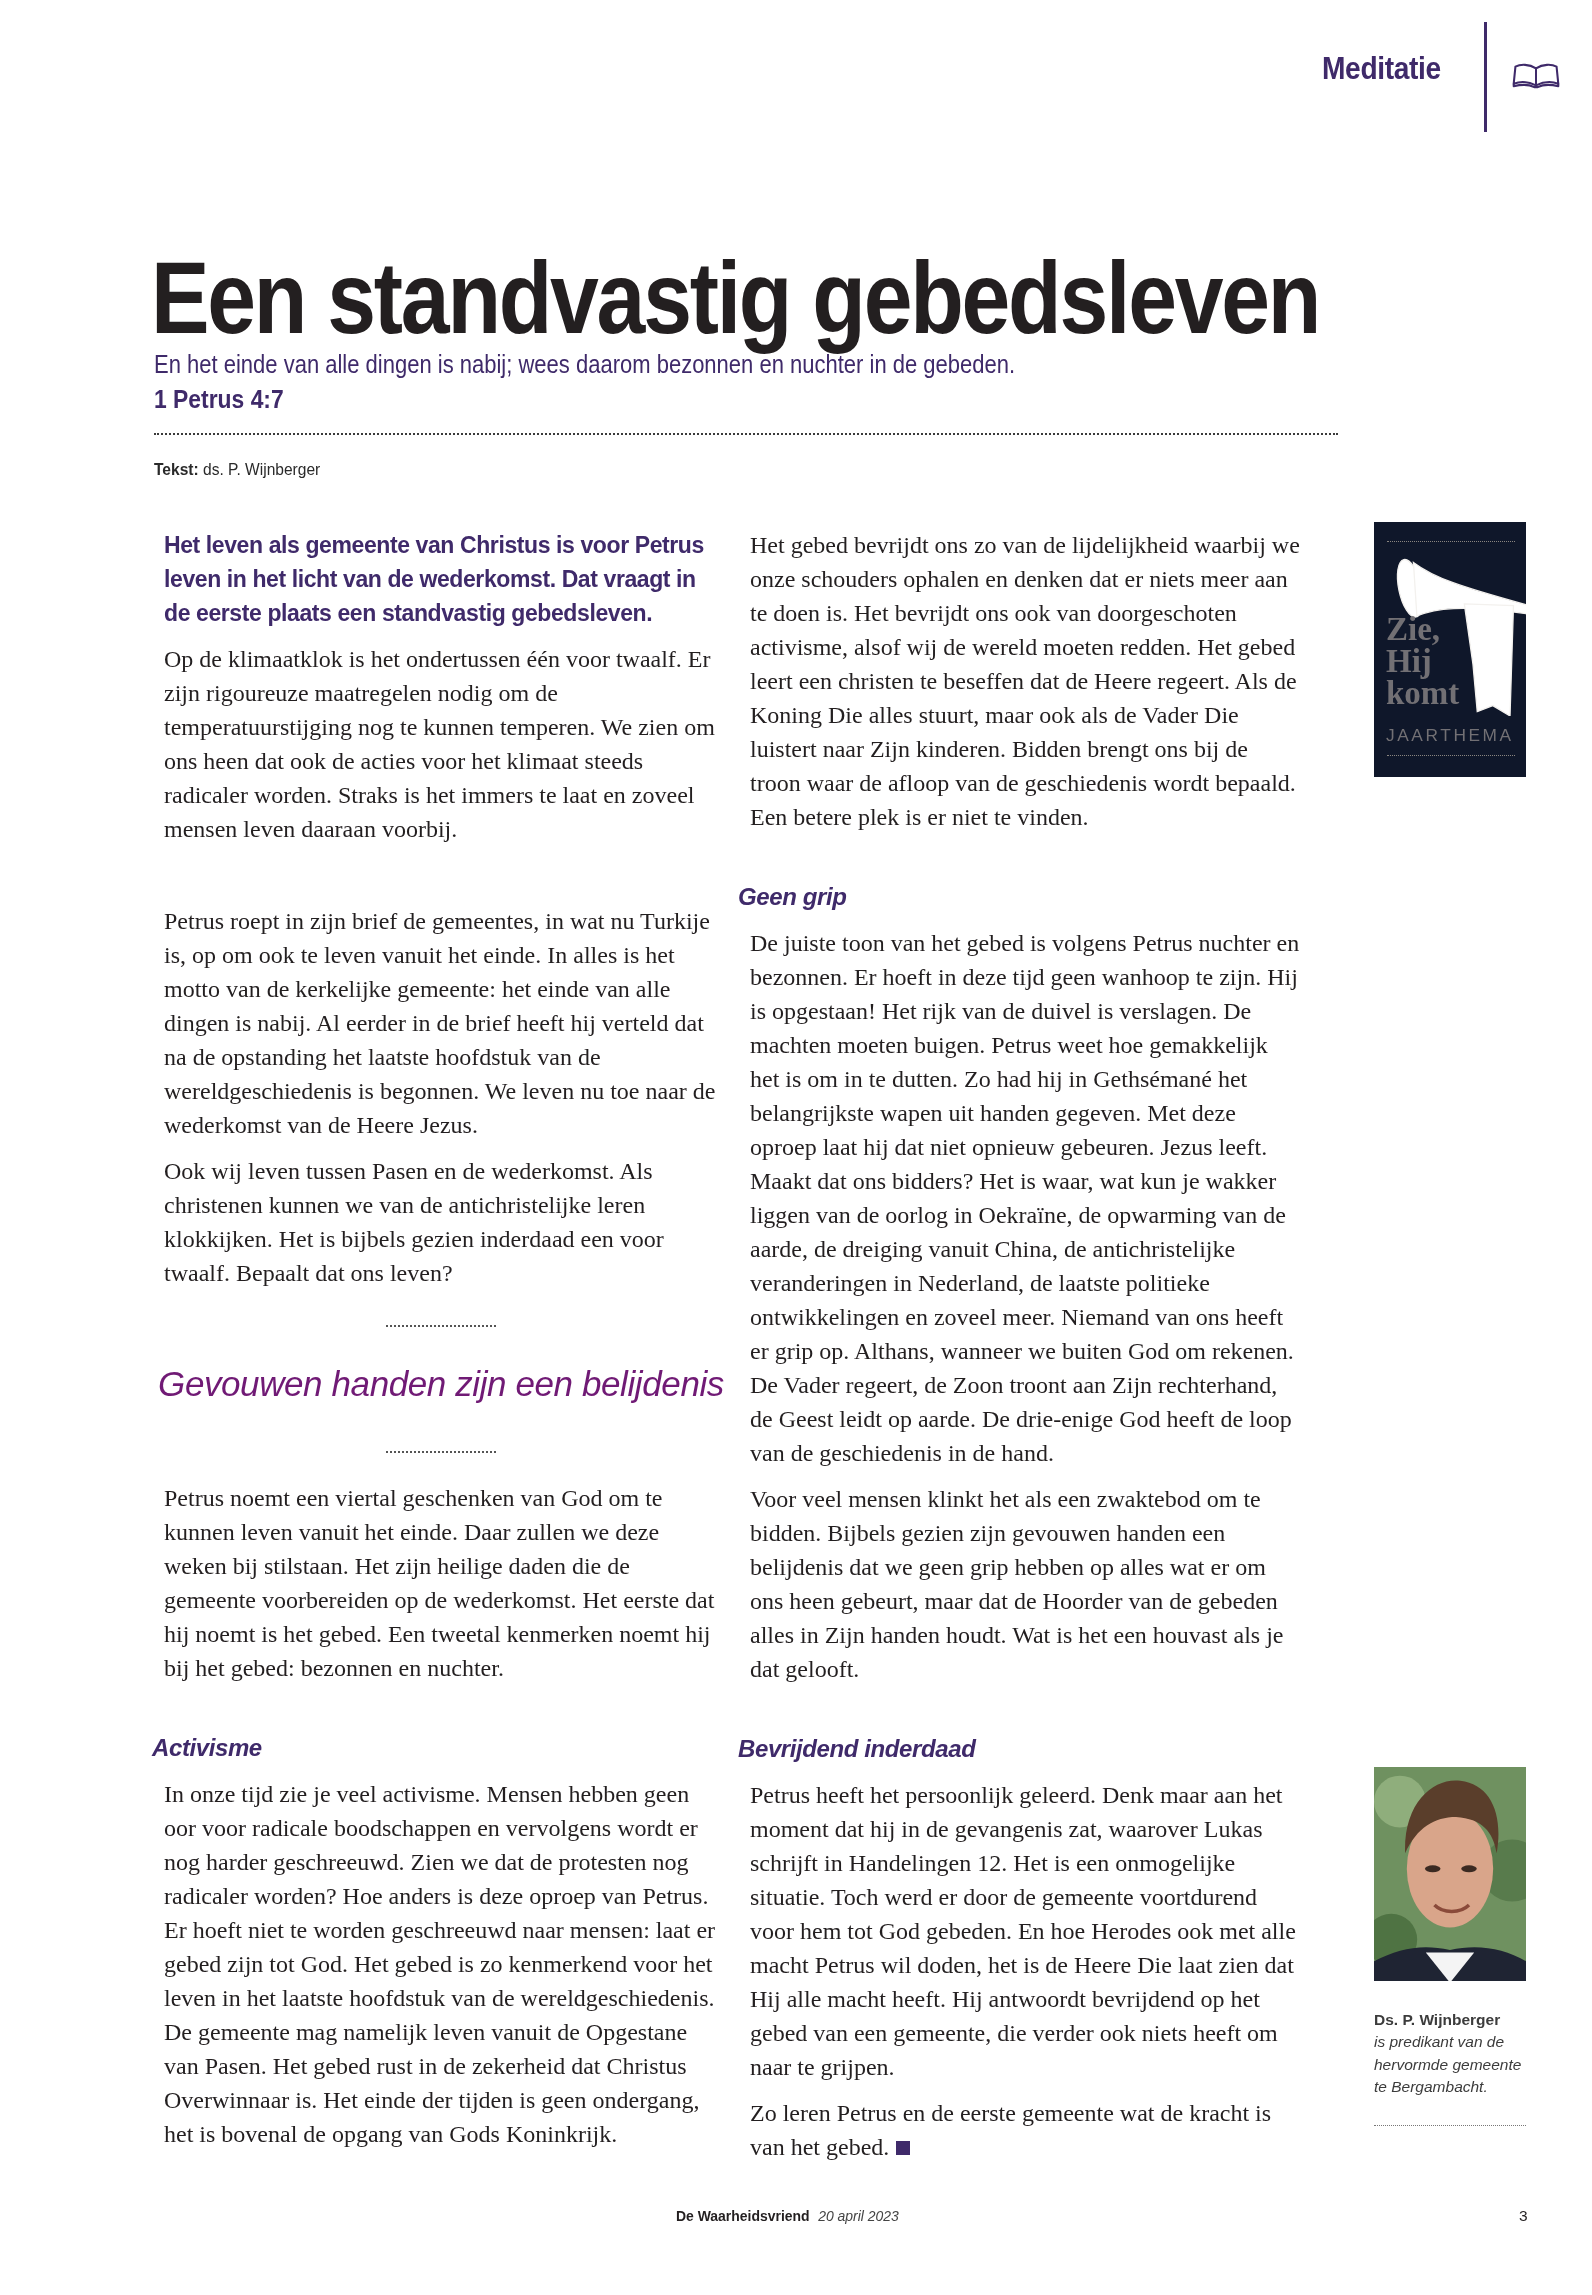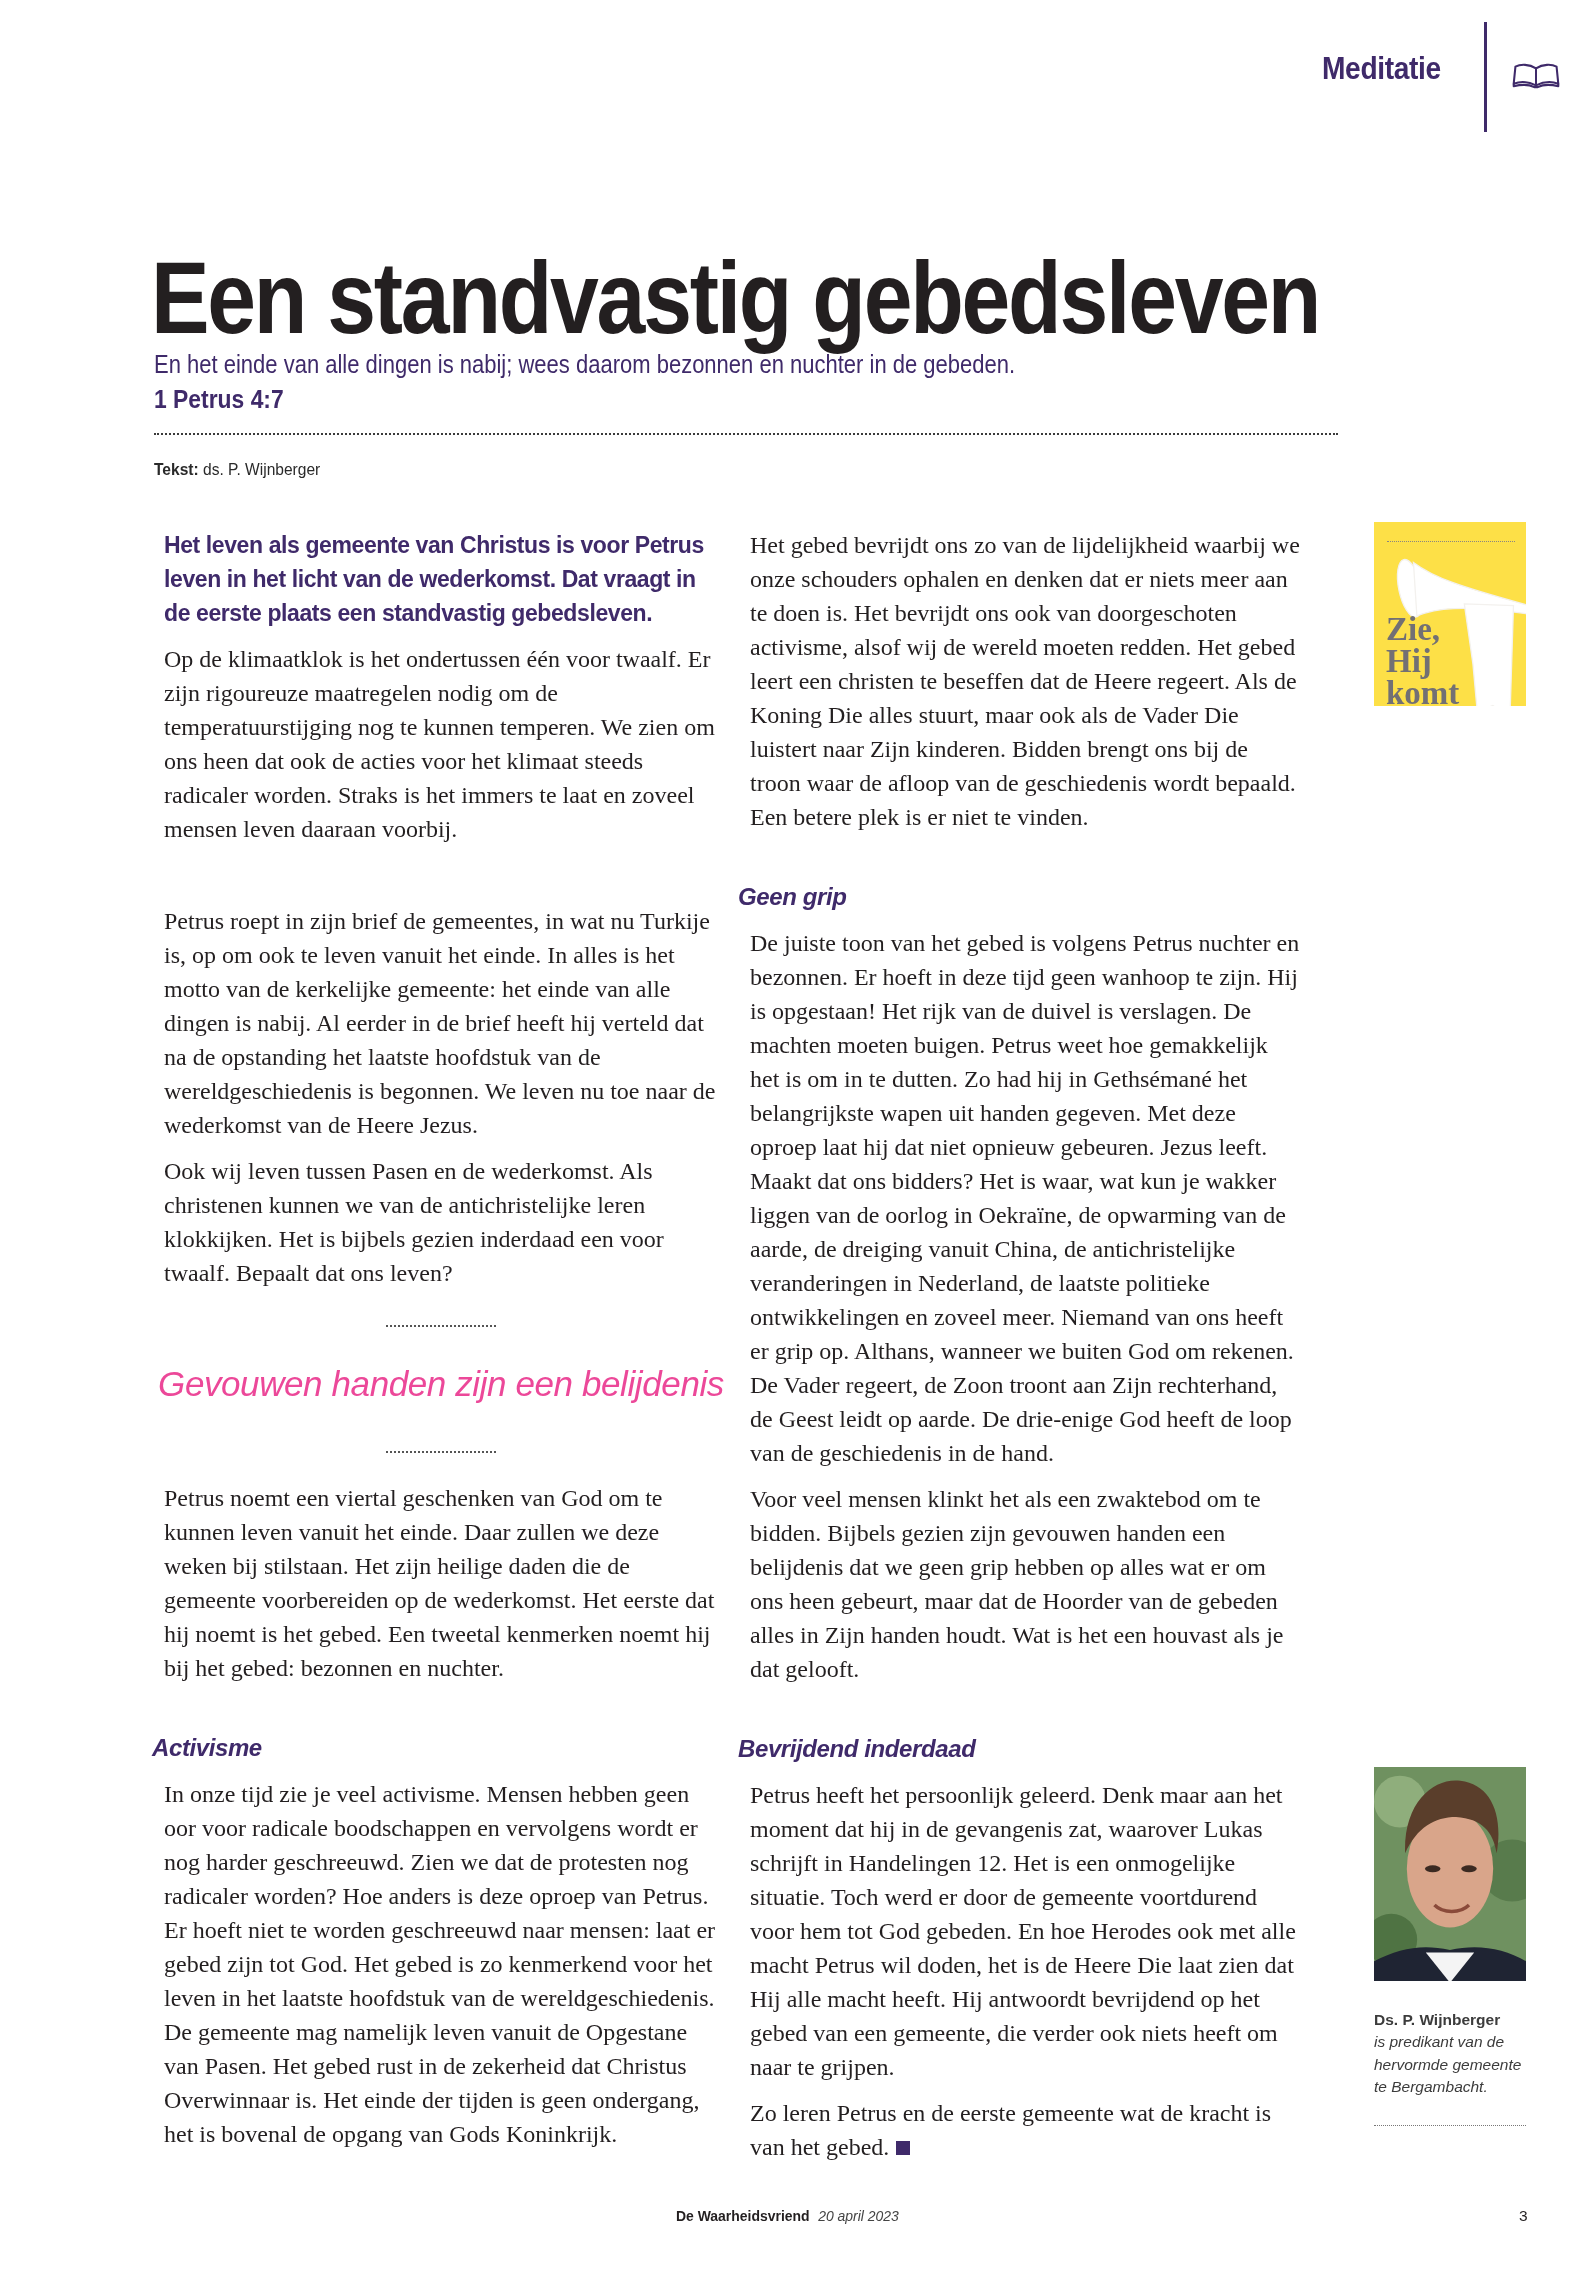--- a/index.html
+++ b/index.html
@@ -22,25 +22,25 @@
   .col-left { left: 152px; top: 516px; width: 578px; }
   .col-right { left: 738px; top: 516px; width: 574px; }
 
   .lead { font-family: "Liberation Sans", sans-serif; font-weight: bold; font-size: 23px; line-height: 34px; color: #3f2a6a; margin: 0 0 22.4px 0; letter-spacing: -0.4px; }
   .col p { margin: 12px; }
   .gap { height: 34px; }
   .subhead { font-family: "Liberation Sans", sans-serif; font-style: italic; font-weight: bold; font-size: 24px; color: #3f2a6a; line-height: 34px; letter-spacing: -0.4px; }
 
   .pullquote { text-align: center; margin: 8.6px 0 19px 0; }
   .pq-dots { display: inline-block; width: 110px; border-top: 2.6px dotted #555; height: 0; }
-  .pq-text { font-family: "Liberation Sans", sans-serif; font-style: italic; font-size: 35px; color: #ec4899; line-height: 52px; margin: 22.4px 0 17.3px 0; letter-spacing: -0.4px; }
+  .pq-text { font-family: "Liberation Sans", sans-serif; font-style: italic; font-size: 35px; color: #701a75; line-height: 52px; margin: 22.4px 0 17.3px 0; letter-spacing: -0.4px; }
 
   .end-mark { display: inline-block; width: 14px; height: 14px; background: #3f2a6a; vertical-align: 0px; margin-left: 7px; }
 
-  .theme-box { position: absolute; left: 1374px; top: 522px; width: 152px; height: 184px; background: #fde047; overflow: hidden; }
+  .theme-box { position: absolute; left: 1374px; top: 522px; width: 152px; height: 255px; background: #0f172a; overflow: hidden; }
   .theme-dots-top { position: absolute; left: 13px; top: 19px; width: 128px; border-top: 1.7px dotted #8a8580; }
   .theme-dots-bottom { position: absolute; left: 13px; top: 233px; width: 128px; border-top: 1.7px dotted #8a8580; }
   .theme-trumpet { position: absolute; left: 17.3px; top: 30px; width: 138px; height: 164px; }
   .theme-title { position: absolute; left: 12px; top: 91px; font-family: "Liberation Serif", serif; font-weight: bold; font-size: 33px; line-height: 32px; color: #727074; }
   .theme-sub { position: absolute; left: 12px; top: 203px; font-family: "Liberation Sans", sans-serif; font-size: 17.3px; letter-spacing: 2.6px; color: #727074; }
 
   .photo { position: absolute; left: 1374px; top: 1767px; width: 152px; height: 214px; overflow: hidden; background: linear-gradient(160deg, #7c9a6a 0%, #5d8250 40%, #a8c19a 100%); }
   .photo svg { width: 100%; height: 100%; }
 
   .caption { position: absolute; left: 1374px; top: 2009px; width: 155px; font-family: "Liberation Sans", sans-serif; font-size: 15.5px; line-height: 22.4px; color: #3c3c3c; }

